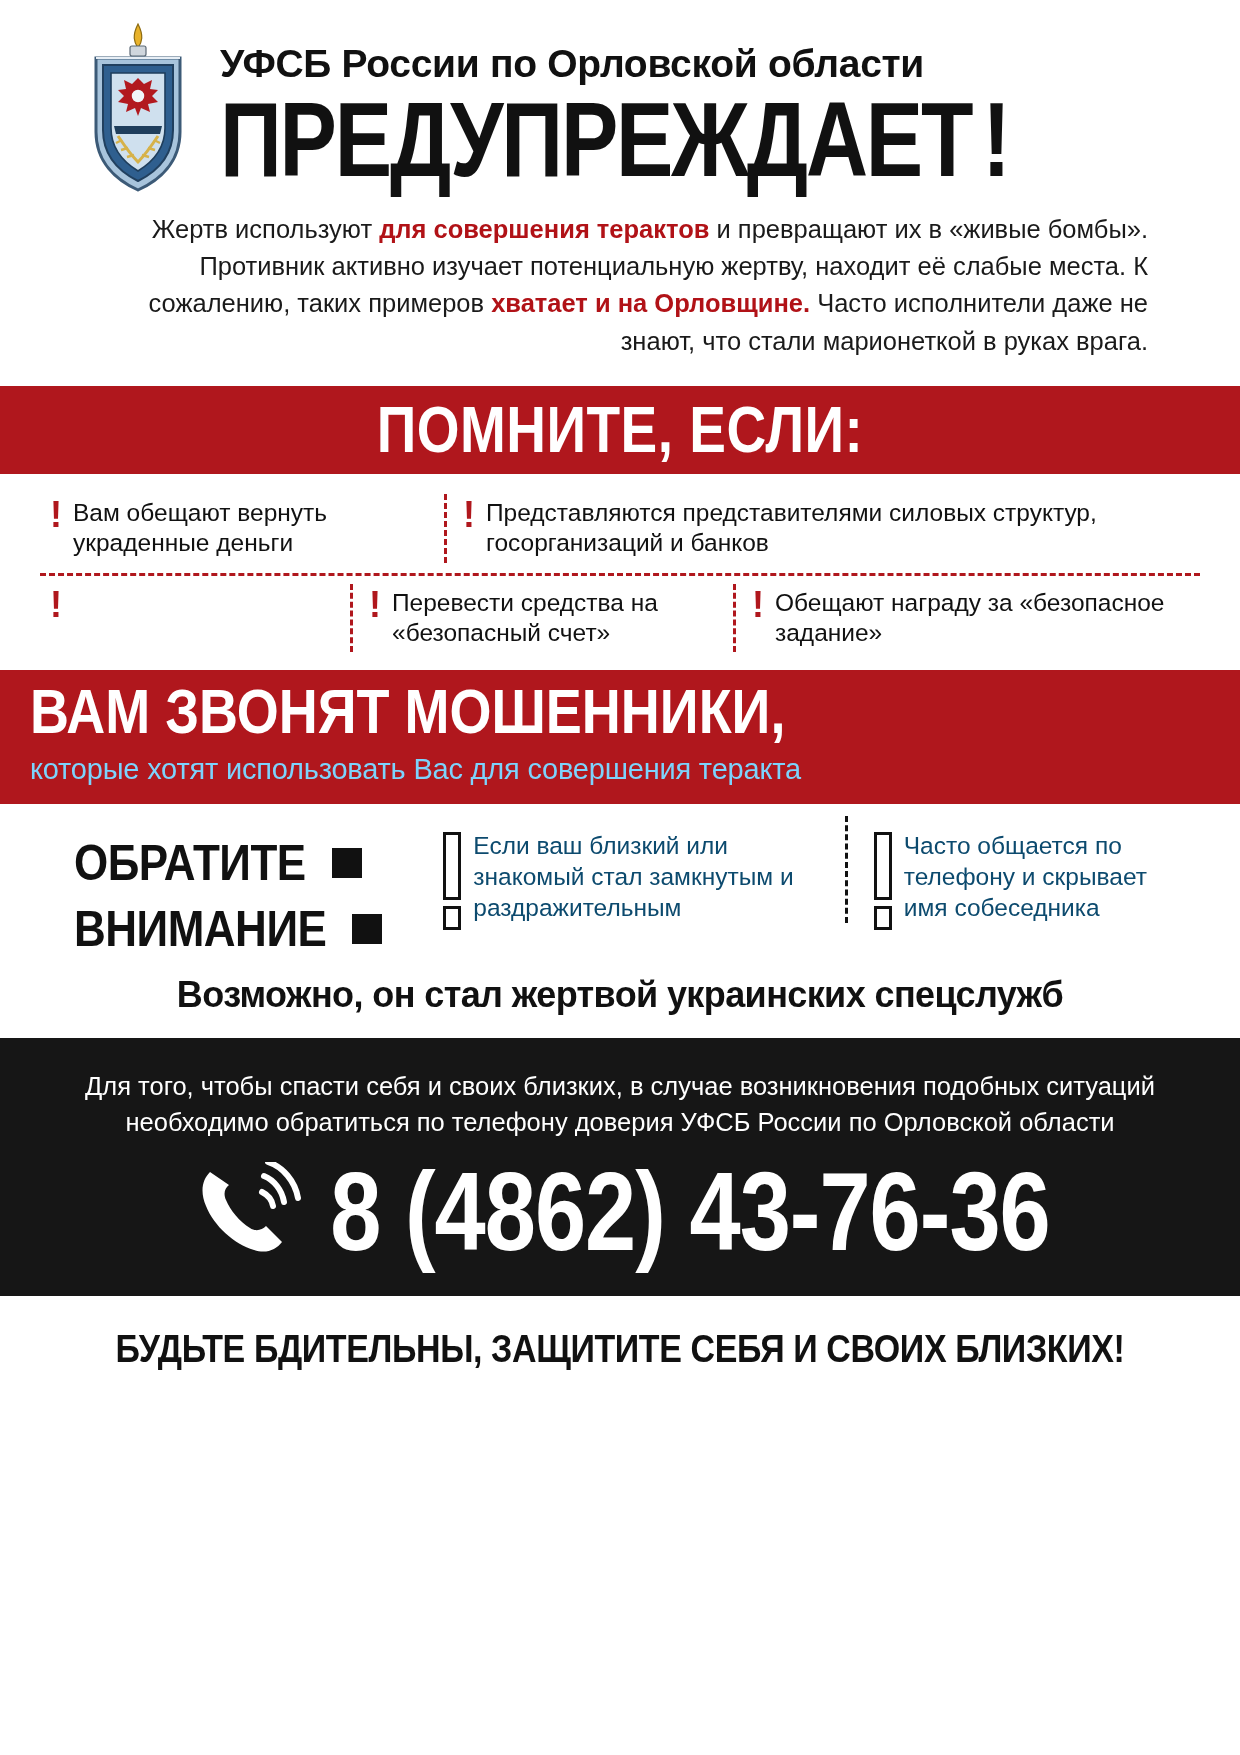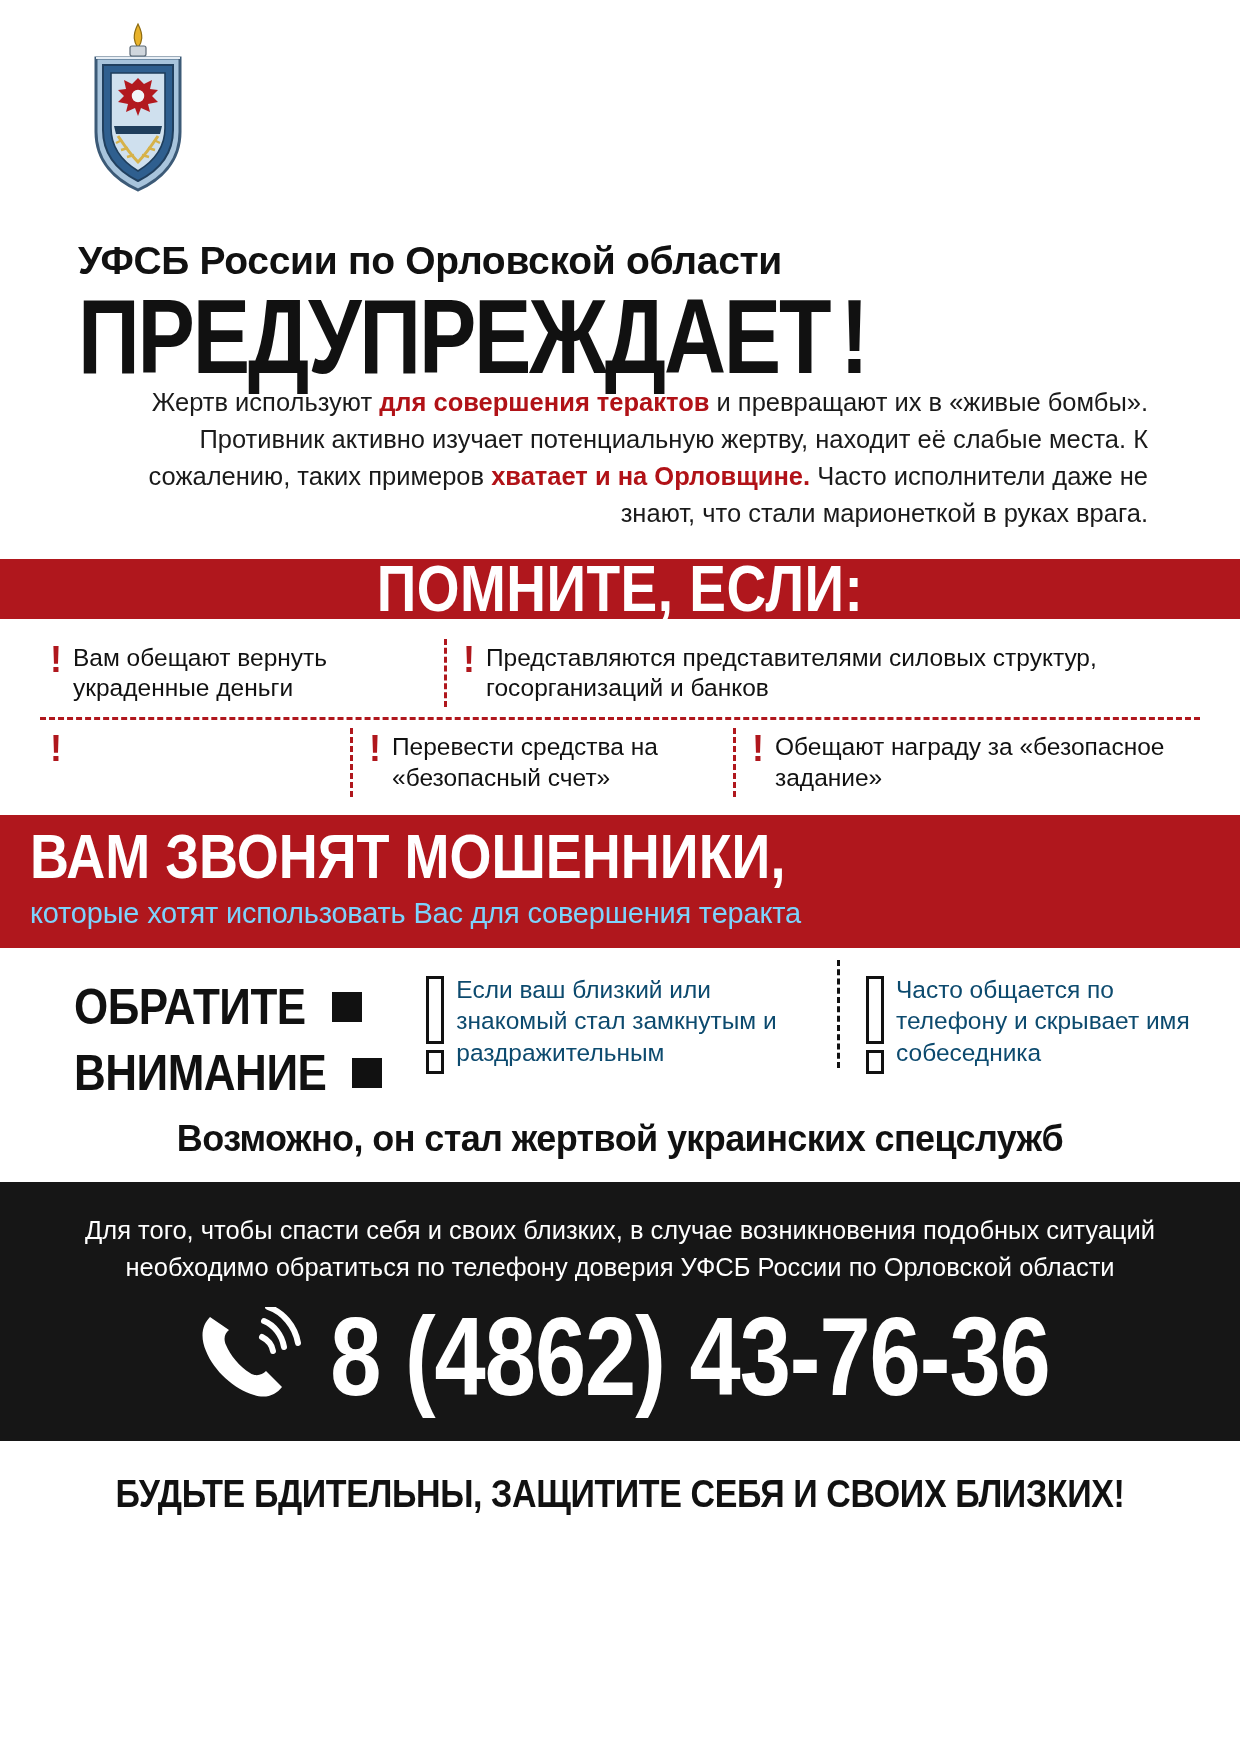--- a/index.html
+++ b/index.html
@@ -17,21 +17,20 @@
     height: 1755px;
     background: #fff;
   }
 
   
   .header {
     display: flex;
     align-items: flex-start;
     padding: 22px 40px 0 78px;
     gap: 22px;
-    flex-direction: column;
   }
   .emblem {
     width: 120px;
     height: 175px;
     flex: 0 0 120px;
     position: relative;
   }
   .emblem svg { display: block; }
   .head-text {
     flex: 1 1 auto;
@@ -77,21 +76,21 @@
     font-size: 25.5px;
     line-height: 1.46;
     color: #1a1a1a;
   }
   .red-bold { color: #b11217; font-weight: bold; }
 
   
   .band-remember {
     margin-top: 26px;
     background: #b0171d;
-    height: 60px;
+    height: 88px;
     display: flex;
     align-items: center;
     justify-content: center;
   }
   .band-remember .t {
     color: #fff;
     font-size: 55px;
     font-weight: bold;
     letter-spacing: 0.5px;
     transform: scaleY(1.18);
@@ -162,21 +161,21 @@
     font-weight: normal;
     margin-top: 12px;
     letter-spacing: -0.2px;
   }
 
   
   .attention {
     display: flex;
     align-items: flex-start;
     padding: 26px 30px 6px 74px;
-    gap: 10px;
+    gap: 27px;
   }
   .att-title {
     flex: 0 0 auto;
     padding-top: 8px;
   }
   .att-row {
     display: flex;
     align-items: center;
     gap: 26px;
   }

